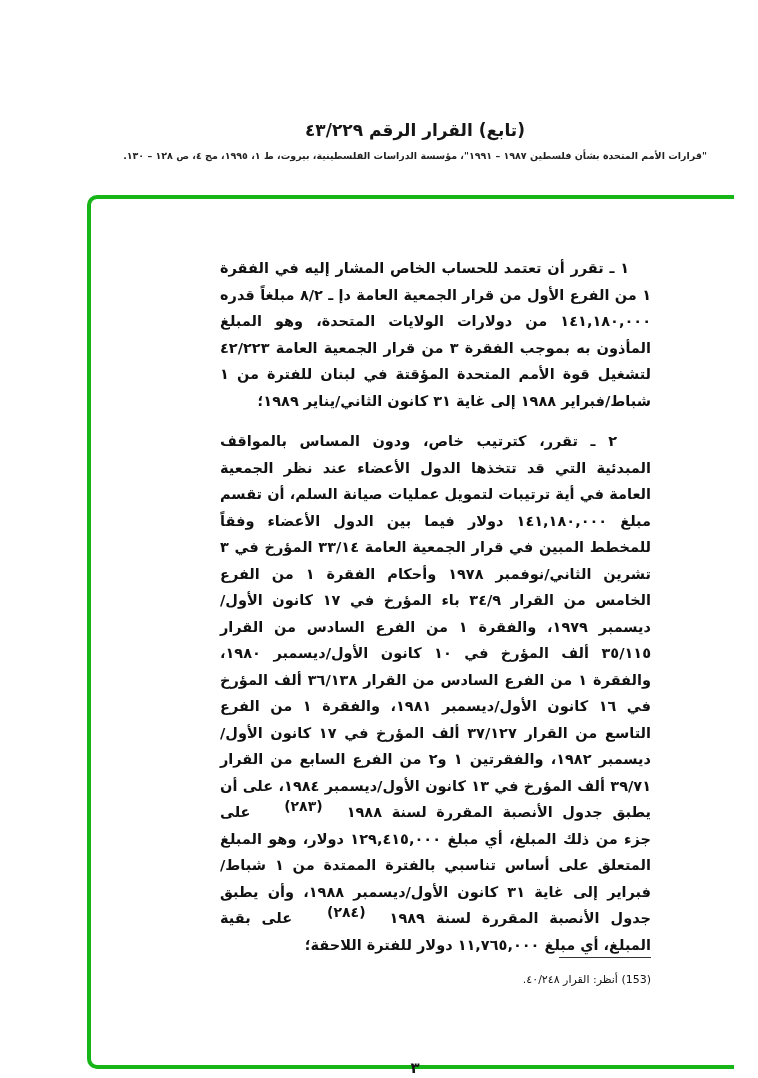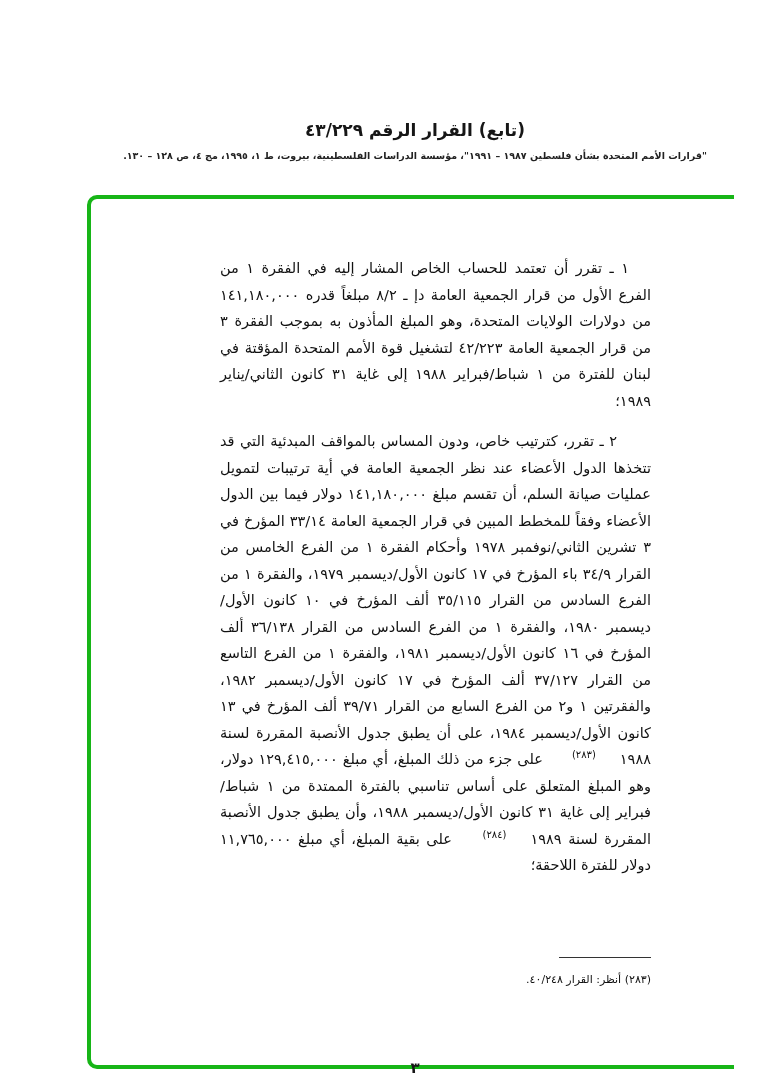--- a/index.html
+++ b/index.html
@@ -46,24 +46,24 @@
     .text-block {
       position: absolute;
       top: 32px;
       right: 88px;
       width: 455px;
       font-size: 14.5px;
       line-height: 26.5px;
       text-align: justify;
       color: #111111;
     }
-    .para { text-indent: 22px; }
+    .para { text-indent: 22px; font-weight: bold; }
     .para + .para { margin-top: 14px; }
     .fnref {
-      font-size: 10px;
+      font-size: 14px;
       line-height: 0;
       vertical-align: super;
     }
     .footnotes {
       position: absolute;
       top: 734px;
       right: 88px;
       width: 320px;
       font-size: 11px;
       line-height: 19.5px;
@@ -97,20 +97,20 @@
 
   <div class="frame" style="border-color: rgb(23, 181, 23);">
 
     <div class="text-block" dir="rtl">
       <p class="para">١ ـ تقرر أن تعتمد للحساب الخاص المشار إليه في الفقرة ١ من الفرع الأول من قرار الجمعية العامة دإ ـ ٨/٢ مبلغاً قدره ١٤١,١٨٠,٠٠٠ من دولارات الولايات المتحدة، وهو المبلغ المأذون به بموجب الفقرة ٣ من قرار الجمعية العامة ٤٢/٢٢٣ لتشغيل قوة الأمم المتحدة المؤقتة في لبنان للفترة من ١ شباط/فبراير ١٩٨٨ إلى غاية ٣١ كانون الثاني/يناير ١٩٨٩؛</p>
       <p class="para"><span>٢ ـ تقرر، كترتيب خاص، ودون المساس بالمواقف المبدئية التي قد تتخذها الدول الأعضاء عند نظر الجمعية العامة في أية ترتيبات لتمويل عمليات صيانة السلم، أن تقسم مبلغ ١٤١,١٨٠,٠٠٠ دولار فيما بين الدول الأعضاء وفقاً للمخطط المبين في قرار الجمعية العامة ٣٣/١٤ المؤرخ في ٣ تشرين الثاني/نوفمبر ١٩٧٨ وأحكام الفقرة ١ من الفرع الخامس من القرار ٣٤/٩ باء المؤرخ في ١٧ كانون الأول/ديسمبر ١٩٧٩، والفقرة ١ من الفرع السادس من القرار ٣٥/١١٥ ألف المؤرخ في ١٠ كانون الأول/ديسمبر ١٩٨٠، والفقرة ١ من الفرع السادس من القرار ٣٦/١٣٨ ألف المؤرخ في ١٦ كانون الأول/ديسمبر ١٩٨١، والفقرة ١ من الفرع التاسع من القرار ٣٧/١٢٧ ألف المؤرخ في ١٧ كانون الأول/ديسمبر ١٩٨٢، والفقرتين ١ و٢ من الفرع السابع من القرار ٣٩/٧١ ألف المؤرخ في ١٣ كانون الأول/ديسمبر ١٩٨٤، على أن يطبق جدول الأنصبة المقررة لسنة ١٩٨٨</span><sup class="fnref">(٢٨٣)</sup><span> على جزء من ذلك المبلغ، أي مبلغ ١٢٩,٤١٥,٠٠٠ دولار، وهو المبلغ المتعلق على أساس تناسبي بالفترة الممتدة من ١ شباط/فبراير إلى غاية ٣١ كانون الأول/ديسمبر ١٩٨٨، وأن يطبق جدول الأنصبة المقررة لسنة ١٩٨٩</span><sup class="fnref">(٢٨٤)</sup><span> على بقية المبلغ، أي مبلغ ١١,٧٦٥,٠٠٠ دولار للفترة اللاحقة؛</span></p>
     </div>
 
     <div class="footnotes" dir="rtl">
       <div class="fn-rule"></div>
-      <div class="fn">(٢٨٣) أنظر: القرار ٤٠/٢٤٨.</div>
+      <div class="fn">(153) أنظر: القرار ٤٠/٢٤٨.</div>
     </div>
 
   </div>
 
   <div class="page-number" dir="rtl">٣</div>
 
 </div>
 
 </body></html>

